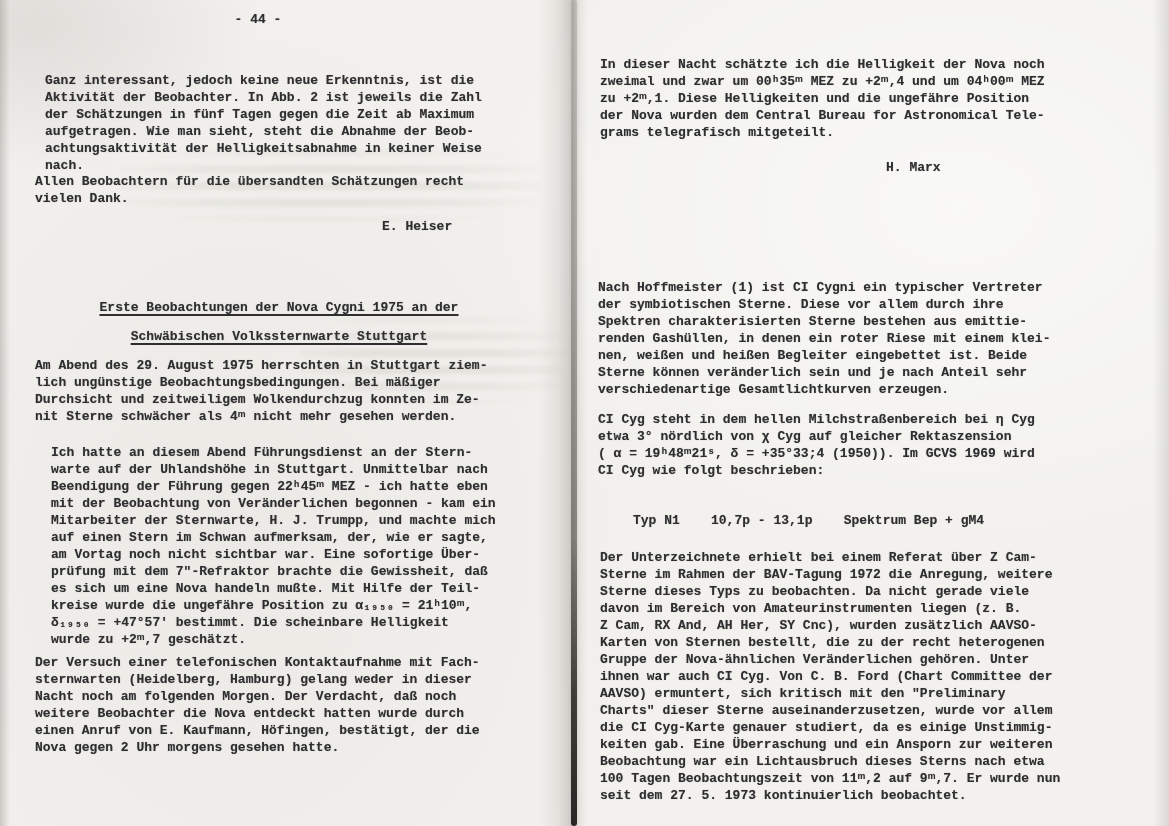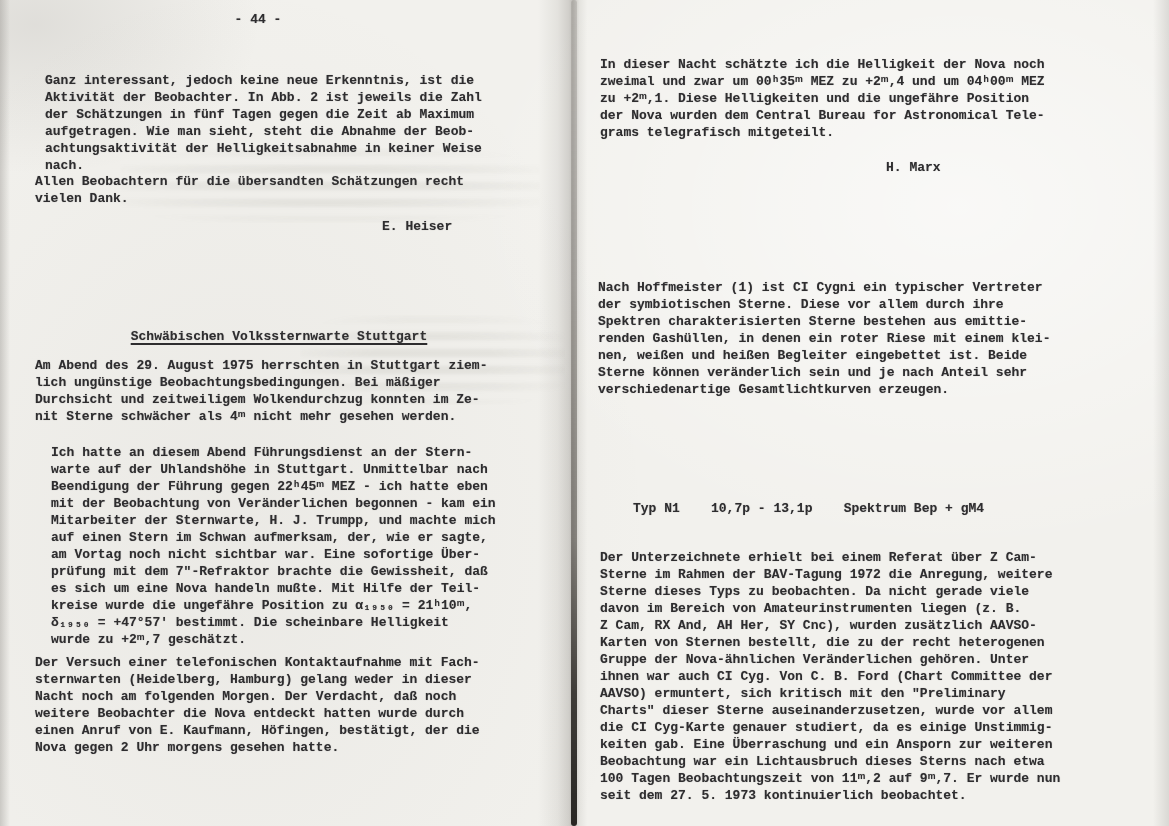--- a/index.html
+++ b/index.html
@@ -76,20 +76,21 @@
     <div class="txt center" style="top:11px;left:0;width:456px;">- 44 -</div>
     <div class="txt" style="top:53px;left:15px;margin-top:19px;">Ganz interessant, jedoch keine neue Erkenntnis, ist die
 Aktivität der Beobachter. In Abb. 2 ist jeweils die Zahl
 der Schätzungen in fünf Tagen gegen die Zeit ab Maximum
 aufgetragen. Wie man sieht, steht die Abnahme der Beob-
 achtungsaktivität der Helligkeitsabnahme in keiner Weise
 nach.</div>
     <div class="txt" style="top:173px;left:5px;">Allen Beobachtern für die übersandten Schätzungen recht
 vielen Dank.</div>
     <div class="txt" style="top:218px;left:352px;">E. Heiser</div>
+    <div class="txt center uline" style="top:299px;left:0;width:498px;">Erste Beobachtungen der Nova Cygni 1975 an der</div>
     <div class="txt center uline" style="top:328px;left:0;width:498px;">Schwäbischen Volkssternwarte Stuttgart</div>
     <div class="txt" style="top:357px;left:5px;">Am Abend des 29. August 1975 herrschten in Stuttgart ziem-
 lich ungünstige Beobachtungsbedingungen. Bei mäßiger
 Durchsicht und zeitweiligem Wolkendurchzug konnten im Ze-
 nit Sterne schwächer als 4ᵐ nicht mehr gesehen werden.</div>
     <div class="txt" style="top:444px;left:21px;">Ich hatte an diesem Abend Führungsdienst an der Stern-
 warte auf der Uhlandshöhe in Stuttgart. Unmittelbar nach
 Beendigung der Führung gegen 22ʰ45ᵐ MEZ - ich hatte eben
 mit der Beobachtung von Veränderlichen begonnen - kam ein
 Mitarbeiter der Sternwarte, H. J. Trumpp, und machte mich
@@ -118,21 +119,25 @@
 der Nova wurden dem Central Bureau for Astronomical Tele-
 grams telegrafisch mitgeteilt.</div>
     <div class="txt" style="top:159px;left:296px;">H. Marx</div>
     <div class="txt" style="top:279px;left:8px;">Nach Hoffmeister (1) ist CI Cygni ein typischer Vertreter
 der symbiotischen Sterne. Diese vor allem durch ihre
 Spektren charakterisierten Sterne bestehen aus emittie-
 renden Gashüllen, in denen ein roter Riese mit einem klei-
 nen, weißen und heißen Begleiter eingebettet ist. Beide
 Sterne können veränderlich sein und je nach Anteil sehr
 verschiedenartige Gesamtlichtkurven erzeugen.</div>
-    <div class="txt" style="top:500px;left:43px;">Typ N1    10,7p - 13,1p    Spektrum Bep + gM4</div>
+    <div class="txt" style="top:411px;left:8px;">CI Cyg steht in dem hellen Milchstraßenbereich bei η Cyg
+etwa 3° nördlich von χ Cyg auf gleicher Rektaszension
+( α = 19ʰ48ᵐ21ˢ, δ = +35°33;4 (1950)). Im GCVS 1969 wird
+CI Cyg wie folgt beschrieben:</div>
+    <div class="txt" style="top:512px;left:43px;">Typ N1    10,7p - 13,1p    Spektrum Bep + gM4</div>
     <div class="txt" style="top:516px;left:10px;margin-top:33px;">Der Unterzeichnete erhielt bei einem Referat über Z Cam-
 Sterne im Rahmen der BAV-Tagung 1972 die Anregung, weitere
 Sterne dieses Typs zu beobachten. Da nicht gerade viele
 davon im Bereich von Amateurinstrumenten liegen (z. B.
 Z Cam, RX And, AH Her, SY Cnc), wurden zusätzlich AAVSO-
 Karten von Sternen bestellt, die zu der recht heterogenen
 Gruppe der Nova-ähnlichen Veränderlichen gehören. Unter
 ihnen war auch CI Cyg. Von C. B. Ford (Chart Committee der
 AAVSO) ermuntert, sich kritisch mit den "Preliminary
 Charts" dieser Sterne auseinanderzusetzen, wurde vor allem

